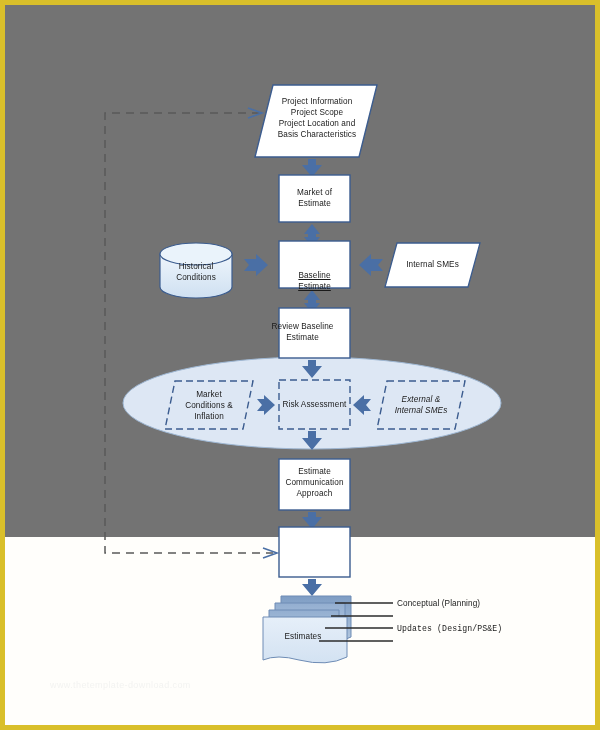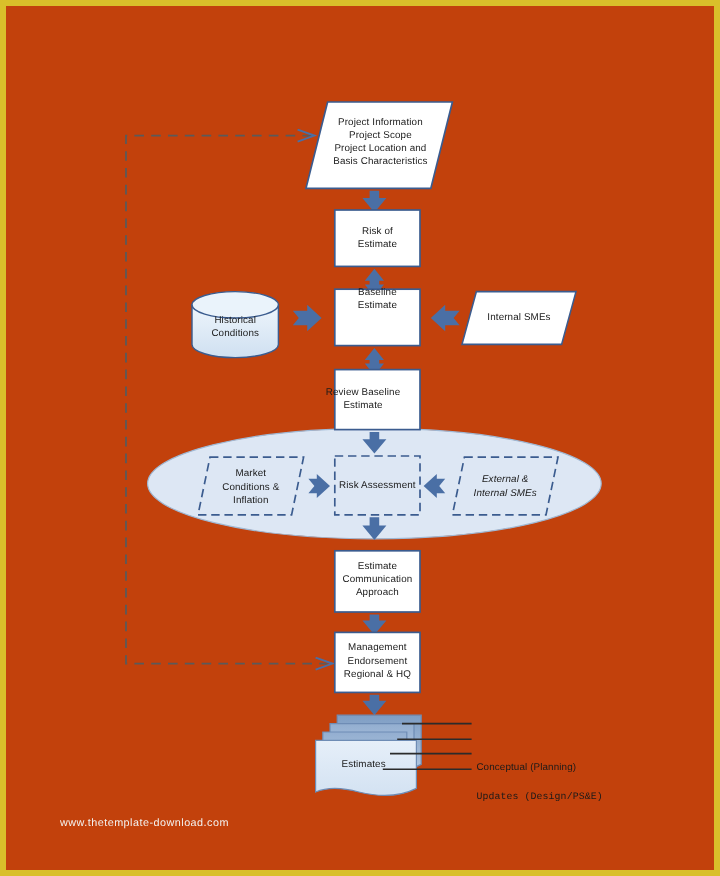--- a/index.html
+++ b/index.html
@@ -12,37 +12,37 @@
   #frame{
     position:relative;
     width:600px;height:730px;
     box-sizing:border-box;
     border:5px solid #d9bf2a;
     background:#fffefb;
   }
   #canvas{
     position:absolute;
     left:0;top:0;
-    width:590px;height:720px;
-    background:#c2410c;
+    width:590px;height:532px;
+    background:#737373;
   }
   svg#diagram{
     position:absolute;left:0;top:0;
     width:590px;height:720px;
   }
   .lbl{
     position:absolute;
     text-align:center;
     color:#1a1a1a;
     font-size:8.2px;
     line-height:11px;
     letter-spacing:.1px;
     pointer-events:none;
   }
-  .lbl.left{text-align:left;margin-top:36px;}
+  .lbl.left{text-align:left;}
   .watermark{
     position:absolute;
     left:45px;top:675px;
     font-size:9px;
     color:#f3f3f1;
     letter-spacing:.4px;
     white-space:nowrap;
   }
 </style>
 </head>
@@ -173,30 +173,30 @@
     </svg>
 
     <div class="lbl" style="left:252px;top:91px;width:120px;">
       <div>Project Information</div>
       <div>Project Scope</div>
       <div>Project Location and</div>
       <div>Basis Characteristics</div>
     </div>
 
     <div class="lbl" style="left:274px;top:182px;width:71px;">
-      <div>Risk of</div>
+      <div>Market of</div>
       <div>Estimate</div>
     </div>
 
     <div class="lbl" style="left:155px;top:256px;width:72px;">
       <div>Historical</div>
       <div>Conditions</div>
     </div>
 
-    <div class="lbl" style="left:274px;top:233px;width:71px;">
+    <div class="lbl" style="left:274px;top:265px;width:71px;text-decoration:underline;">
       <div>Baseline</div>
       <div>Estimate</div>
     </div>
 
     <div class="lbl" style="left:380px;top:254px;width:95px;">
       <div>Internal SMEs</div>
     </div>
 
     <div class="lbl" style="left:260px;top:316px;width:75px;">
       <div>Review Baseline</div>
@@ -217,25 +217,20 @@
       <div>External &amp;</div>
       <div>Internal SMEs</div>
     </div>
 
     <div class="lbl" style="left:272px;top:461px;width:75px;">
       <div>Estimate</div>
       <div>Communication</div>
       <div>Approach</div>
     </div>
 
-    <div class="lbl" style="left:270px;top:529px;width:79px;">
-      <div>Management</div>
-      <div>Endorsement</div>
-      <div>Regional &amp; HQ</div>
-    </div>
 
     <div class="lbl" style="left:258px;top:626px;width:80px;">
       <div>Estimates</div>
     </div>
 
     <div class="lbl left" style="left:392px;top:593px;width:160px;">
       <div>Conceptual (Planning)</div>
     </div>
     <div class="lbl left" style="left:392px;top:618px;width:160px;font-family:Liberation Mono, monospace;">
       <div>Updates (Design/PS&amp;E)</div>

